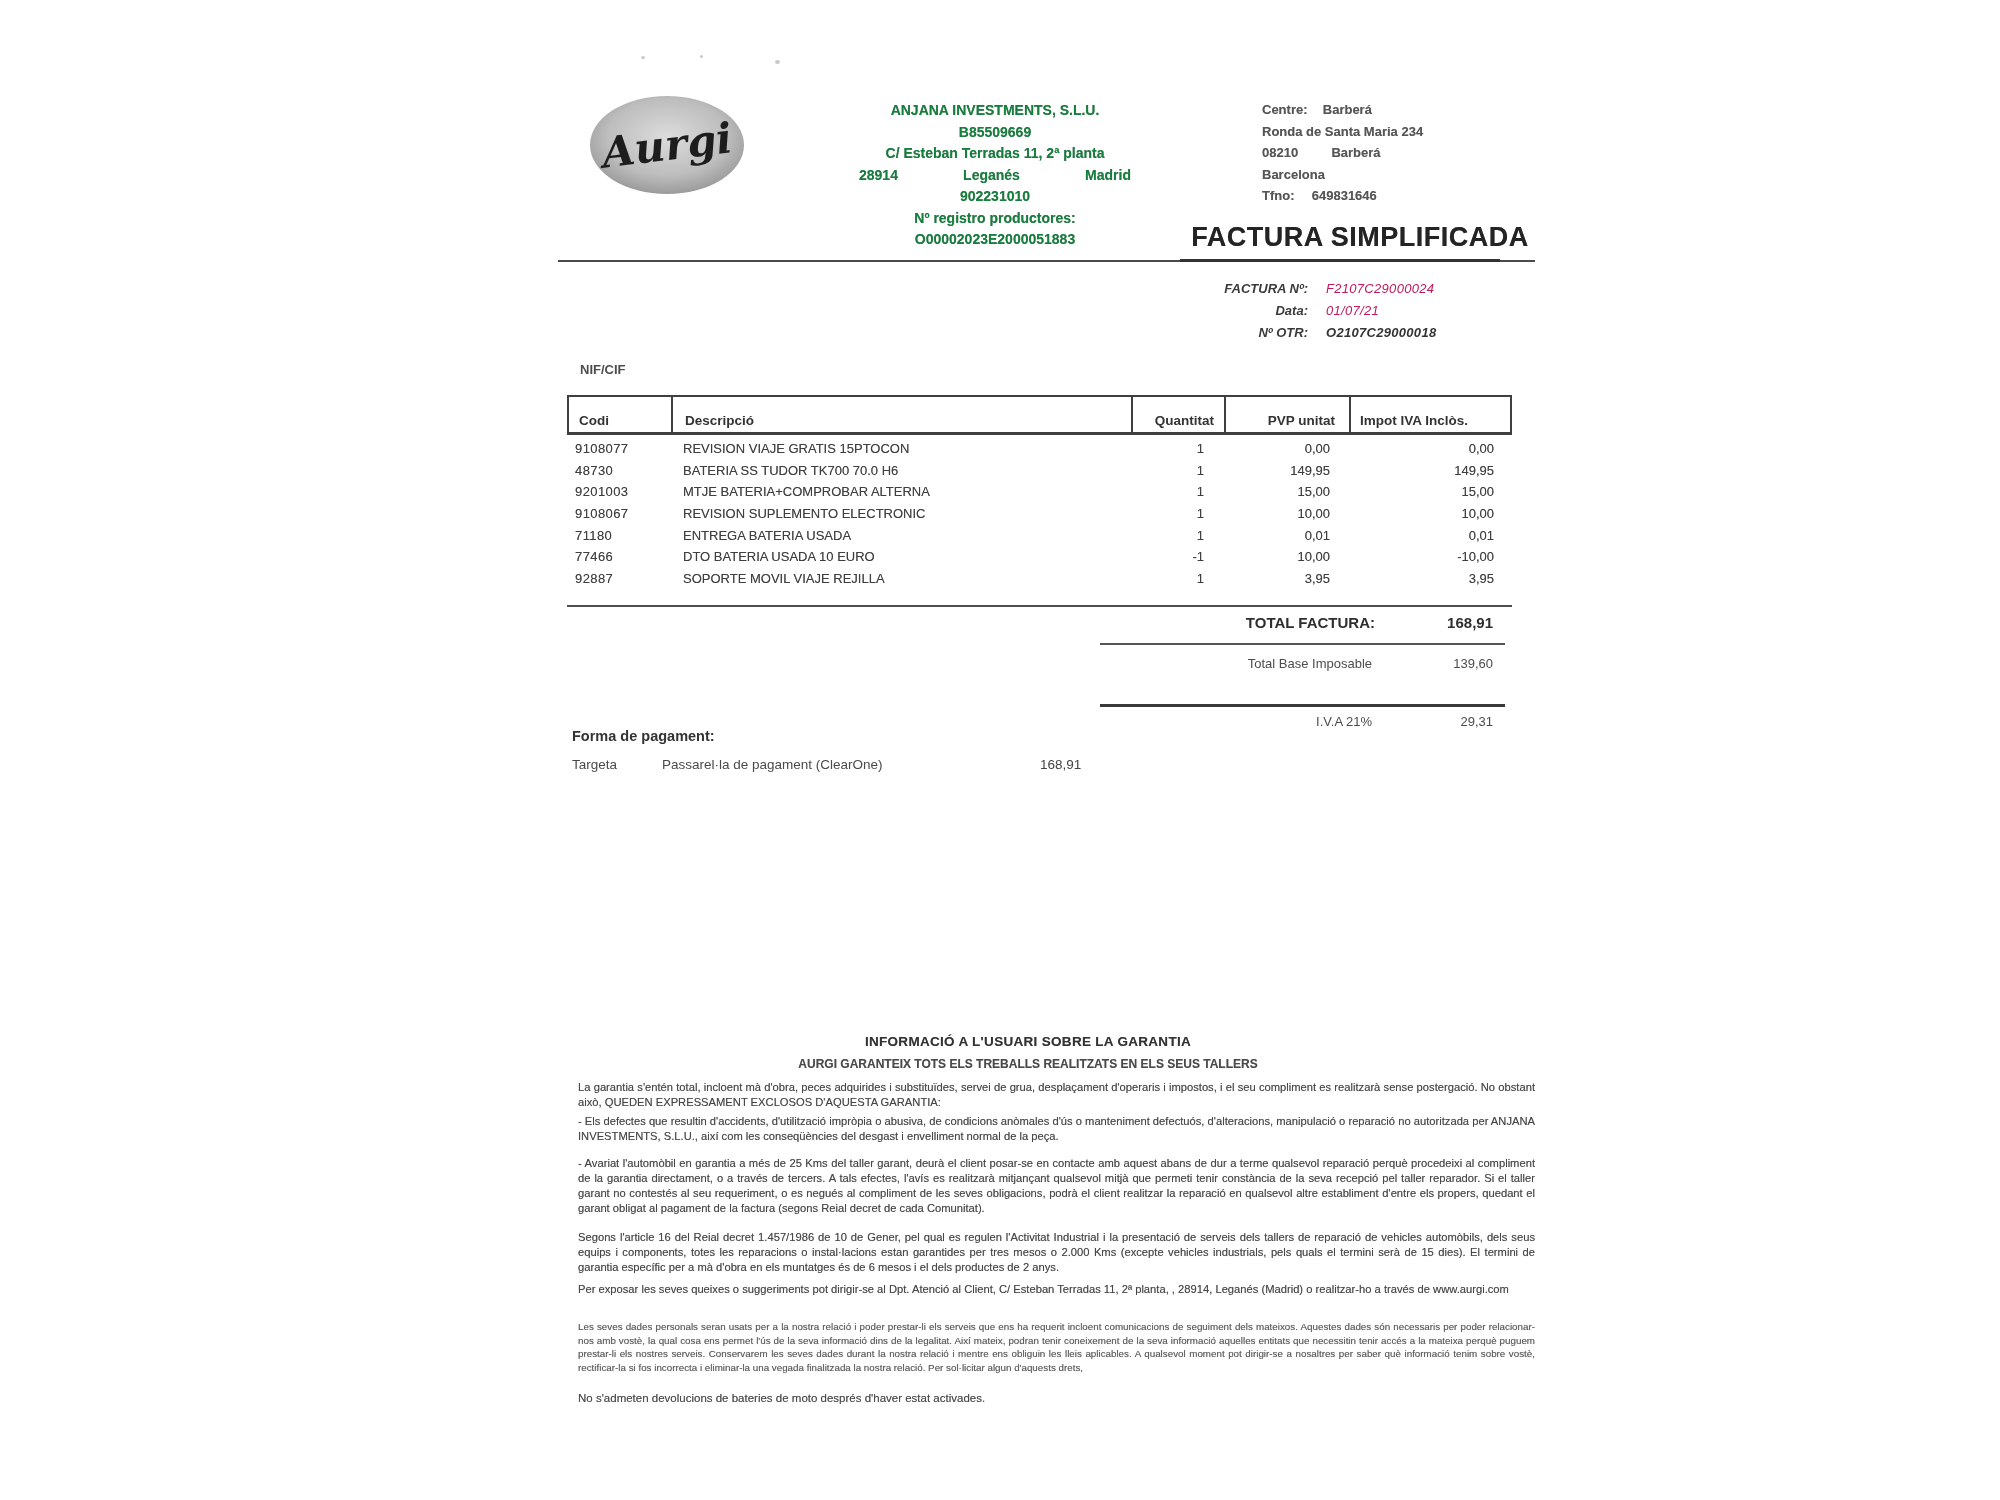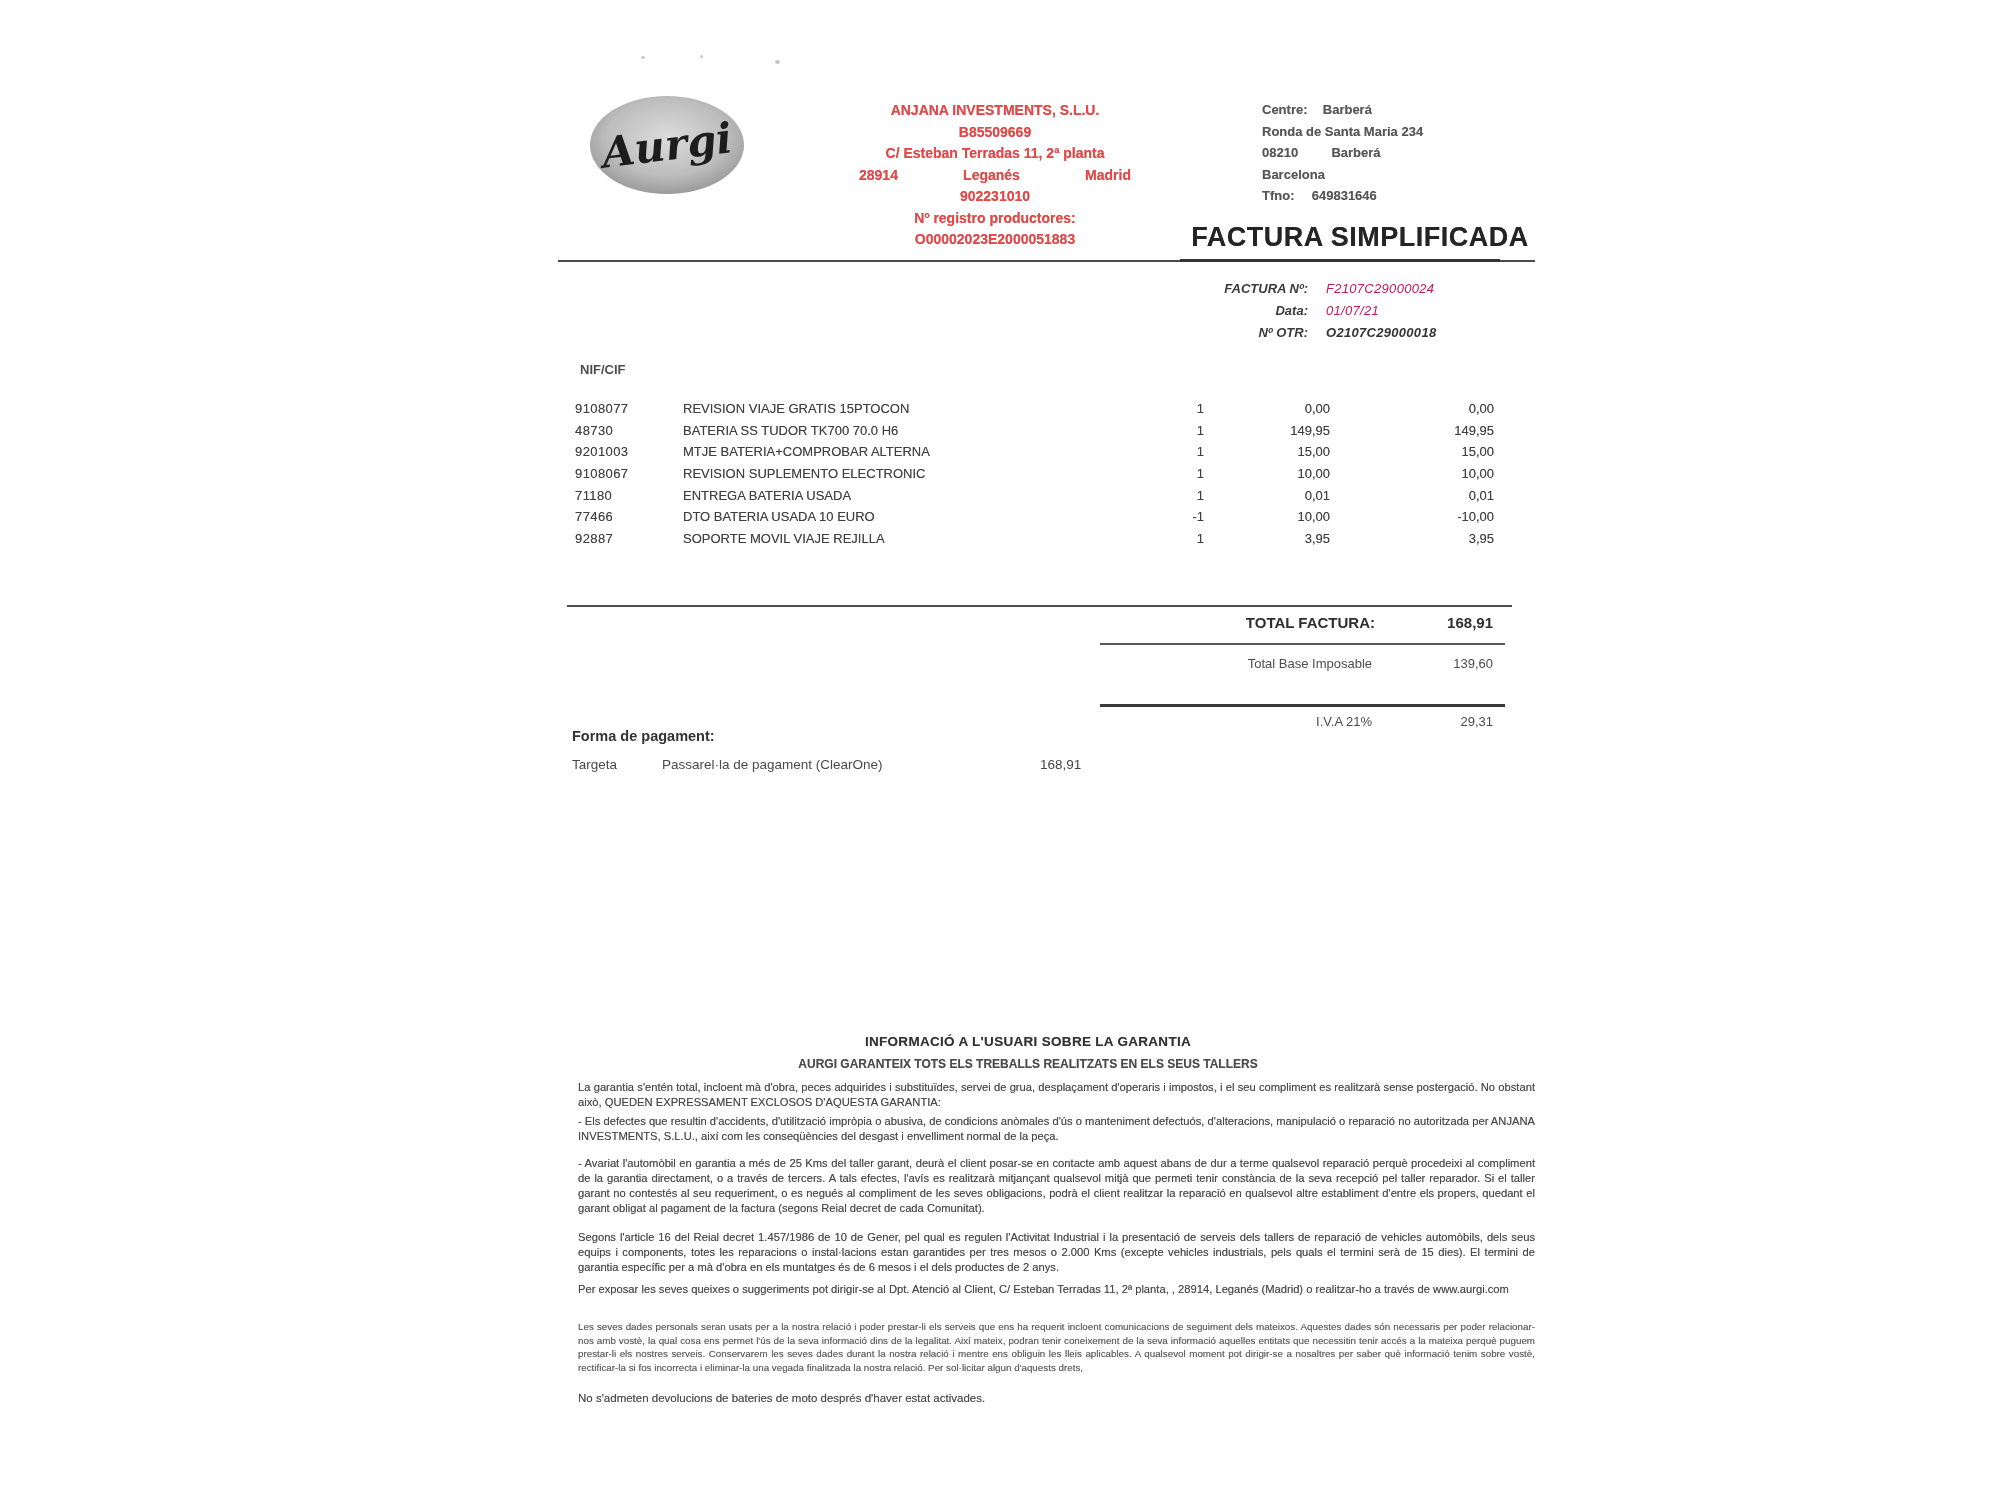--- a/index.html
+++ b/index.html
@@ -9,21 +9,21 @@
     -webkit-font-smoothing:antialiased;
   }
   .abs{position:absolute;}
   .scan-speck{position:absolute;background:#9a9a9a;border-radius:50%;opacity:.55;}
 
   
   .logo-wrap{left:586px;top:92px;width:162px;height:106px;}
 
   
   .supplier{left:845px;top:100px;width:300px;text-align:center;
-    font-size:14px;font-weight:bold;line-height:21.5px;color:#ef4444;
+    font-size:14px;font-weight:bold;line-height:21.5px;color:#15803d;
     text-shadow:0 0 .6px #9a9a9a;}
   .supplier .cityline{display:flex;justify-content:space-between;padding:0 14px;}
 
   
   .centre{left:1262px;top:99px;font-size:13px;font-weight:600;line-height:21.5px;
     color:#565656;text-shadow:0 0 .6px #aaa;}
   .centre .gap{display:inline-block;width:26px;}
 
   
   .doc-title{left:1180px;top:222px;width:360px;text-align:center;
@@ -164,20 +164,27 @@
     </div>
     <div class="meta-row">
       <span class="meta-label">Nº OTR:</span>
       <span class="meta-value strong">O2107C29000018</span>
     </div>
   </div>
 
   <div class="abs nifcif">NIF/CIF</div>
 
   <div class="abs tbl">
+    <div class="thead">
+      <div class="th c-codi">Codi</div>
+      <div class="th c-desc">Descripció</div>
+      <div class="th c-qty">Quantitat</div>
+      <div class="th c-pvp">PVP unitat</div>
+      <div class="th c-imp">Impot IVA Inclòs.</div>
+    </div>
     <div class="tbody">
       <div class="tr">
         <div class="td d-codi">9108077</div>
         <div class="td d-desc">REVISION VIAJE GRATIS 15PTOCON</div>
         <div class="td d-qty">1</div>
         <div class="td d-pvp">0,00</div>
         <div class="td d-imp">0,00</div>
       </div>
       <div class="tr">
         <div class="td d-codi">48730</div>

